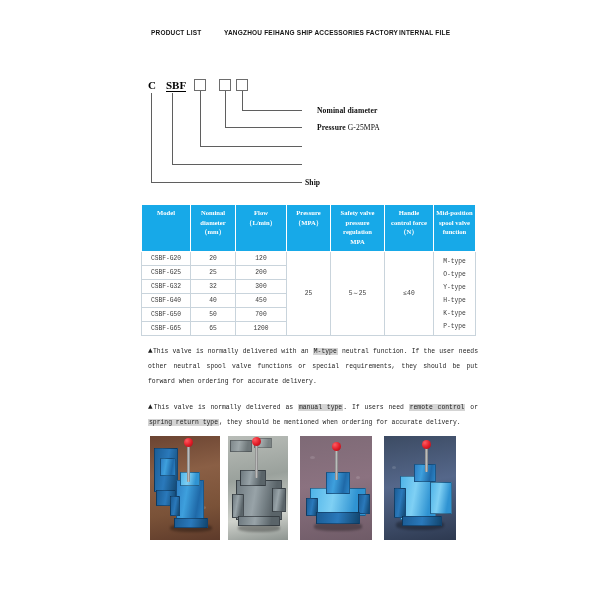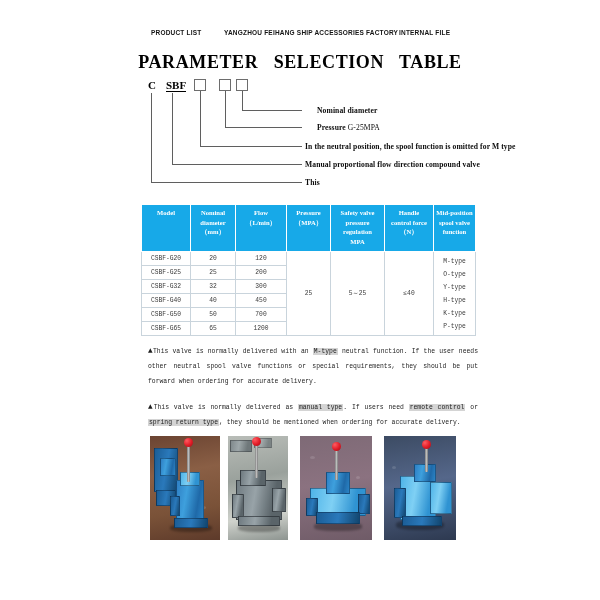--- a/index.html
+++ b/index.html
@@ -271,21 +271,20 @@
 <body>
 
 <div class="page">
 
   <div class="runhead">
     <span class="rh-left">PRODUCT LIST</span>
     <span class="rh-center">YANGZHOU FEIHANG SHIP ACCESSORIES FACTORY</span>
     <span class="rh-right">INTERNAL FILE</span>
   </div>
 
-  <div class="doc-title">PARAMETER   SELECTION   TABLE</div>
 
   <div class="code-area">
     <div class="code-c">C</div>
     <div class="code-sbf">SBF</div>
     <div class="code-box cb1"></div>
     <div class="code-box cb2"></div>
     <div class="code-box cb3"></div>
 
     <div class="lead-v" style="left:102px; top:13px; height:19px;"></div>
     <div class="lead-h" style="left:102px; top:32px; width:60px;"></div>
@@ -294,34 +293,28 @@
     </div>
 
     <div class="lead-v" style="left:85px; top:13px; height:36px;"></div>
     <div class="lead-h" style="left:85px; top:49px; width:77px;"></div>
     <div class="callout" style="left:177px; top:45px;">
       <span>Pressure </span><span class="light">G-25MPA</span>
     </div>
 
     <div class="lead-v" style="left:60px; top:13px; height:55px;"></div>
     <div class="lead-h" style="left:60px; top:68px; width:102px;"></div>
-    <div class="callout" style="left:165px; top:64px;">
-      <span>In the neutral position, the spool function is omitted for M type</span>
-    </div>
 
     <div class="lead-v" style="left:32px; top:15px; height:71px;"></div>
     <div class="lead-h" style="left:32px; top:86px; width:130px;"></div>
-    <div class="callout" style="left:165px; top:82px;">
-      <span>Manual proportional flow direction compound valve</span>
-    </div>
 
     <div class="lead-v" style="left:11px; top:15px; height:89px;"></div>
     <div class="lead-h" style="left:11px; top:104px; width:151px;"></div>
     <div class="callout" style="left:165px; top:100px;">
-      <span>This</span>
+      <span>Ship</span>
     </div>
   </div>
 
   <table class="ptable">
     <colgroup>
       <col style="width:49px">
       <col style="width:45px">
       <col style="width:51px">
       <col style="width:44px">
       <col style="width:54px">

